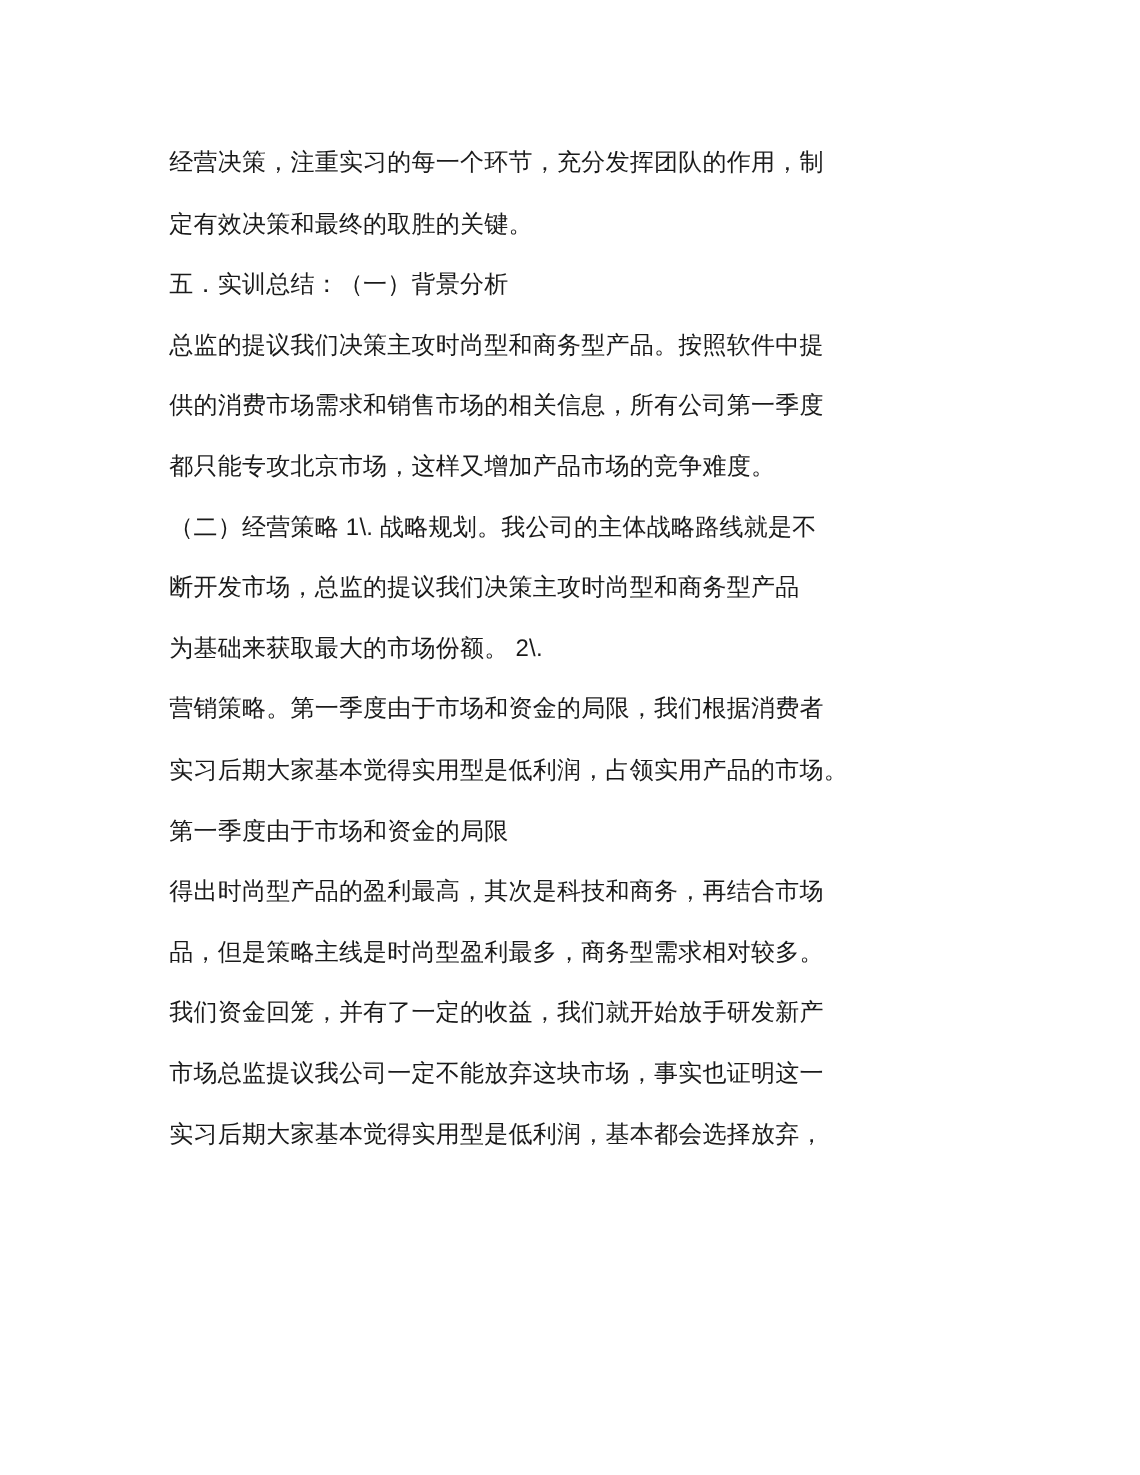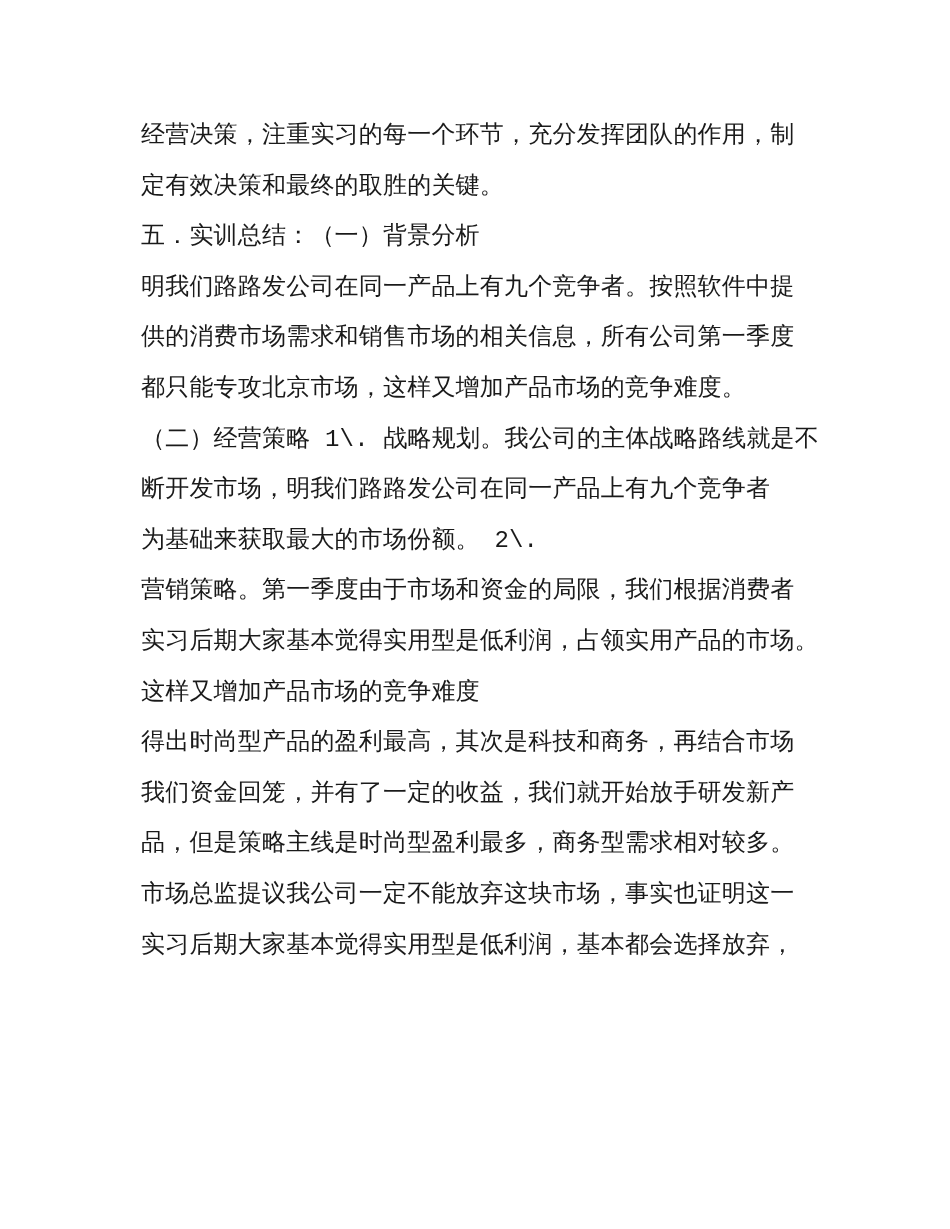--- a/index.html
+++ b/index.html
@@ -19,47 +19,47 @@
       top: 0;
       width: 950px;
       height: 1229px;
       background: #ffffff;
     }
     .doc-body {
       position: absolute;
       left: 141px;
       top: 111px;
       width: 680px;
-      font-family: Liberation Mono, monospace;
-      font-size: 24px;
+      font-family: Liberation Sans, sans-serif;
+      font-size: 20px;
       color: #1a1a1a;
     }
     .line {
       height: 50.6px;
       line-height: 50.6px;
       white-space: nowrap;
       letter-spacing: 0.2px;
     }
   </style>
 </head>
 <body>
 
 <div class="page">
   <div class="doc-body">
     <div class="line">经营决策，注重实习的每一个环节，充分发挥团队的作用，制</div>
     <div class="line">定有效决策和最终的取胜的关键。</div>
     <div class="line">五．实训总结：（一）背景分析</div>
-    <div class="line">明我们路路发公司在同一产品上有九个竞争者。按照软件中提</div>
+    <div class="line">总监的提议我们决策主攻时尚型和商务型产品。按照软件中提</div>
     <div class="line">供的消费市场需求和销售市场的相关信息，所有公司第一季度</div>
     <div class="line">都只能专攻北京市场，这样又增加产品市场的竞争难度。</div>
     <div class="line">（二）经营策略 1\. 战略规划。我公司的主体战略路线就是不</div>
-    <div class="line">断开发市场，明我们路路发公司在同一产品上有九个竞争者</div>
+    <div class="line">断开发市场，总监的提议我们决策主攻时尚型和商务型产品</div>
     <div class="line">为基础来获取最大的市场份额。 2\.</div>
     <div class="line">营销策略。第一季度由于市场和资金的局限，我们根据消费者</div>
     <div class="line">实习后期大家基本觉得实用型是低利润，占领实用产品的市场。</div>
-    <div class="line">这样又增加产品市场的竞争难度</div>
+    <div class="line">第一季度由于市场和资金的局限</div>
     <div class="line">得出时尚型产品的盈利最高，其次是科技和商务，再结合市场</div>
+    <div class="line">品，但是策略主线是时尚型盈利最多，商务型需求相对较多。</div>
     <div class="line">我们资金回笼，并有了一定的收益，我们就开始放手研发新产</div>
-    <div class="line">品，但是策略主线是时尚型盈利最多，商务型需求相对较多。</div>
     <div class="line">市场总监提议我公司一定不能放弃这块市场，事实也证明这一</div>
     <div class="line">实习后期大家基本觉得实用型是低利润，基本都会选择放弃，</div>
   </div>
 </div>
 
 </body></html>

